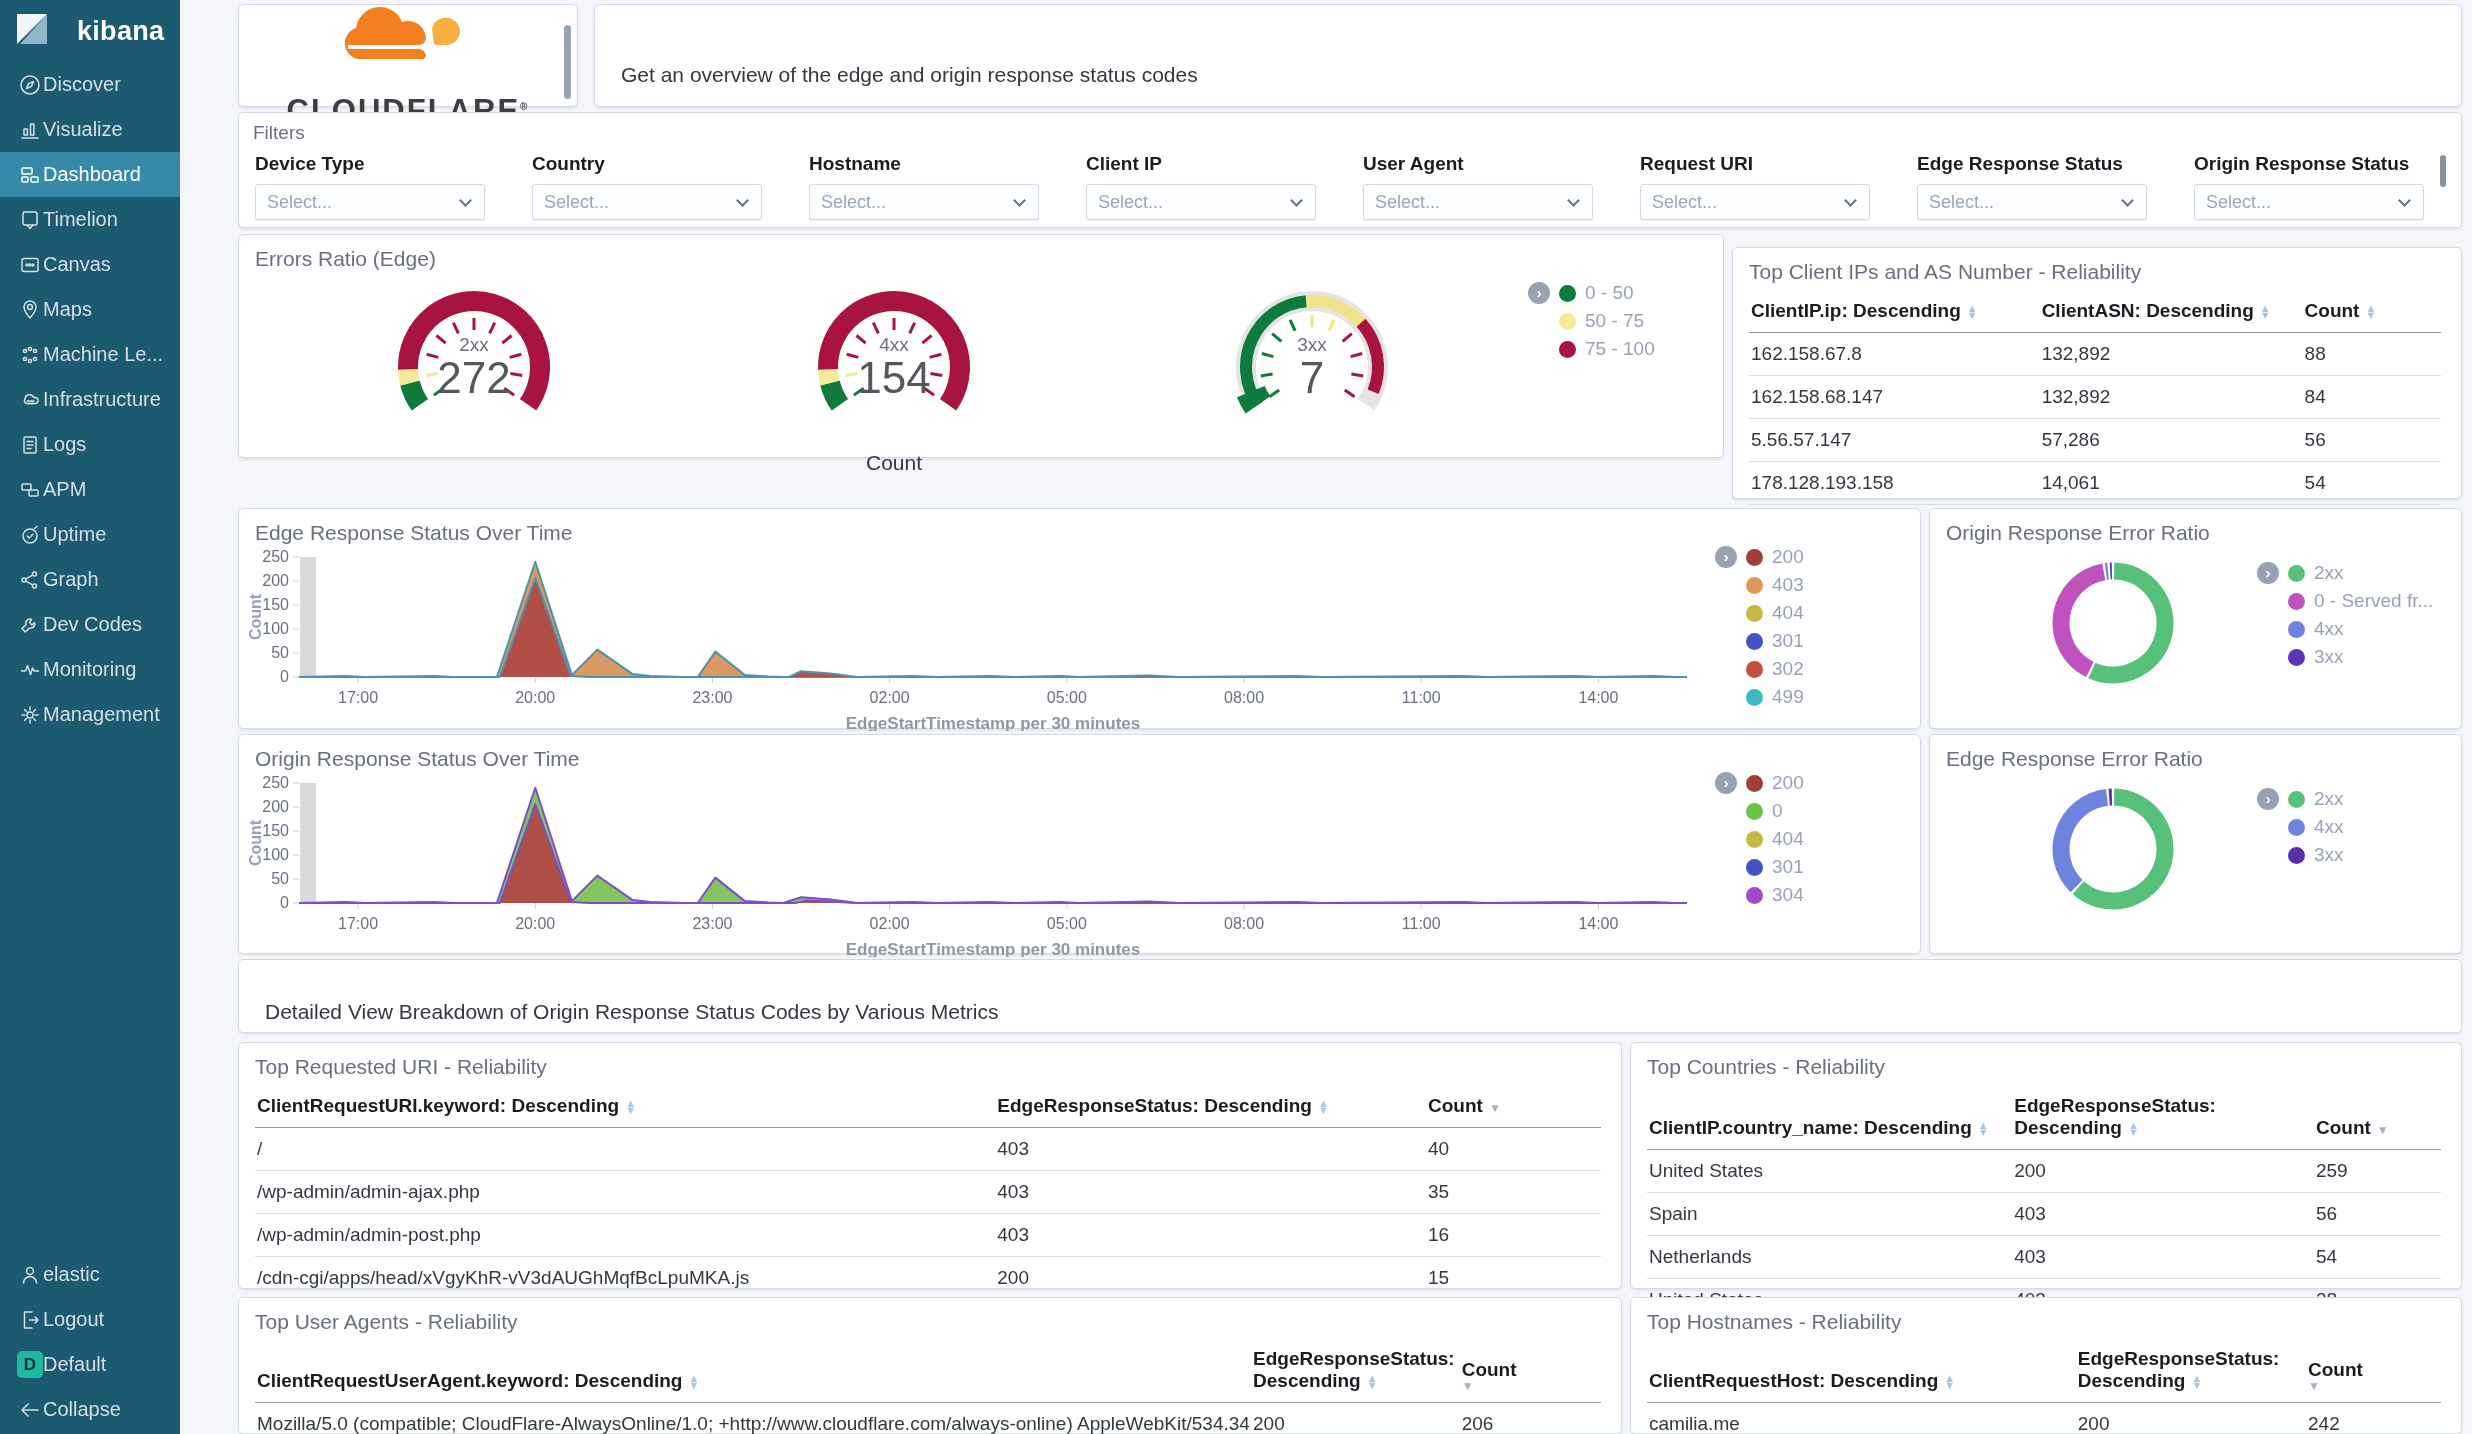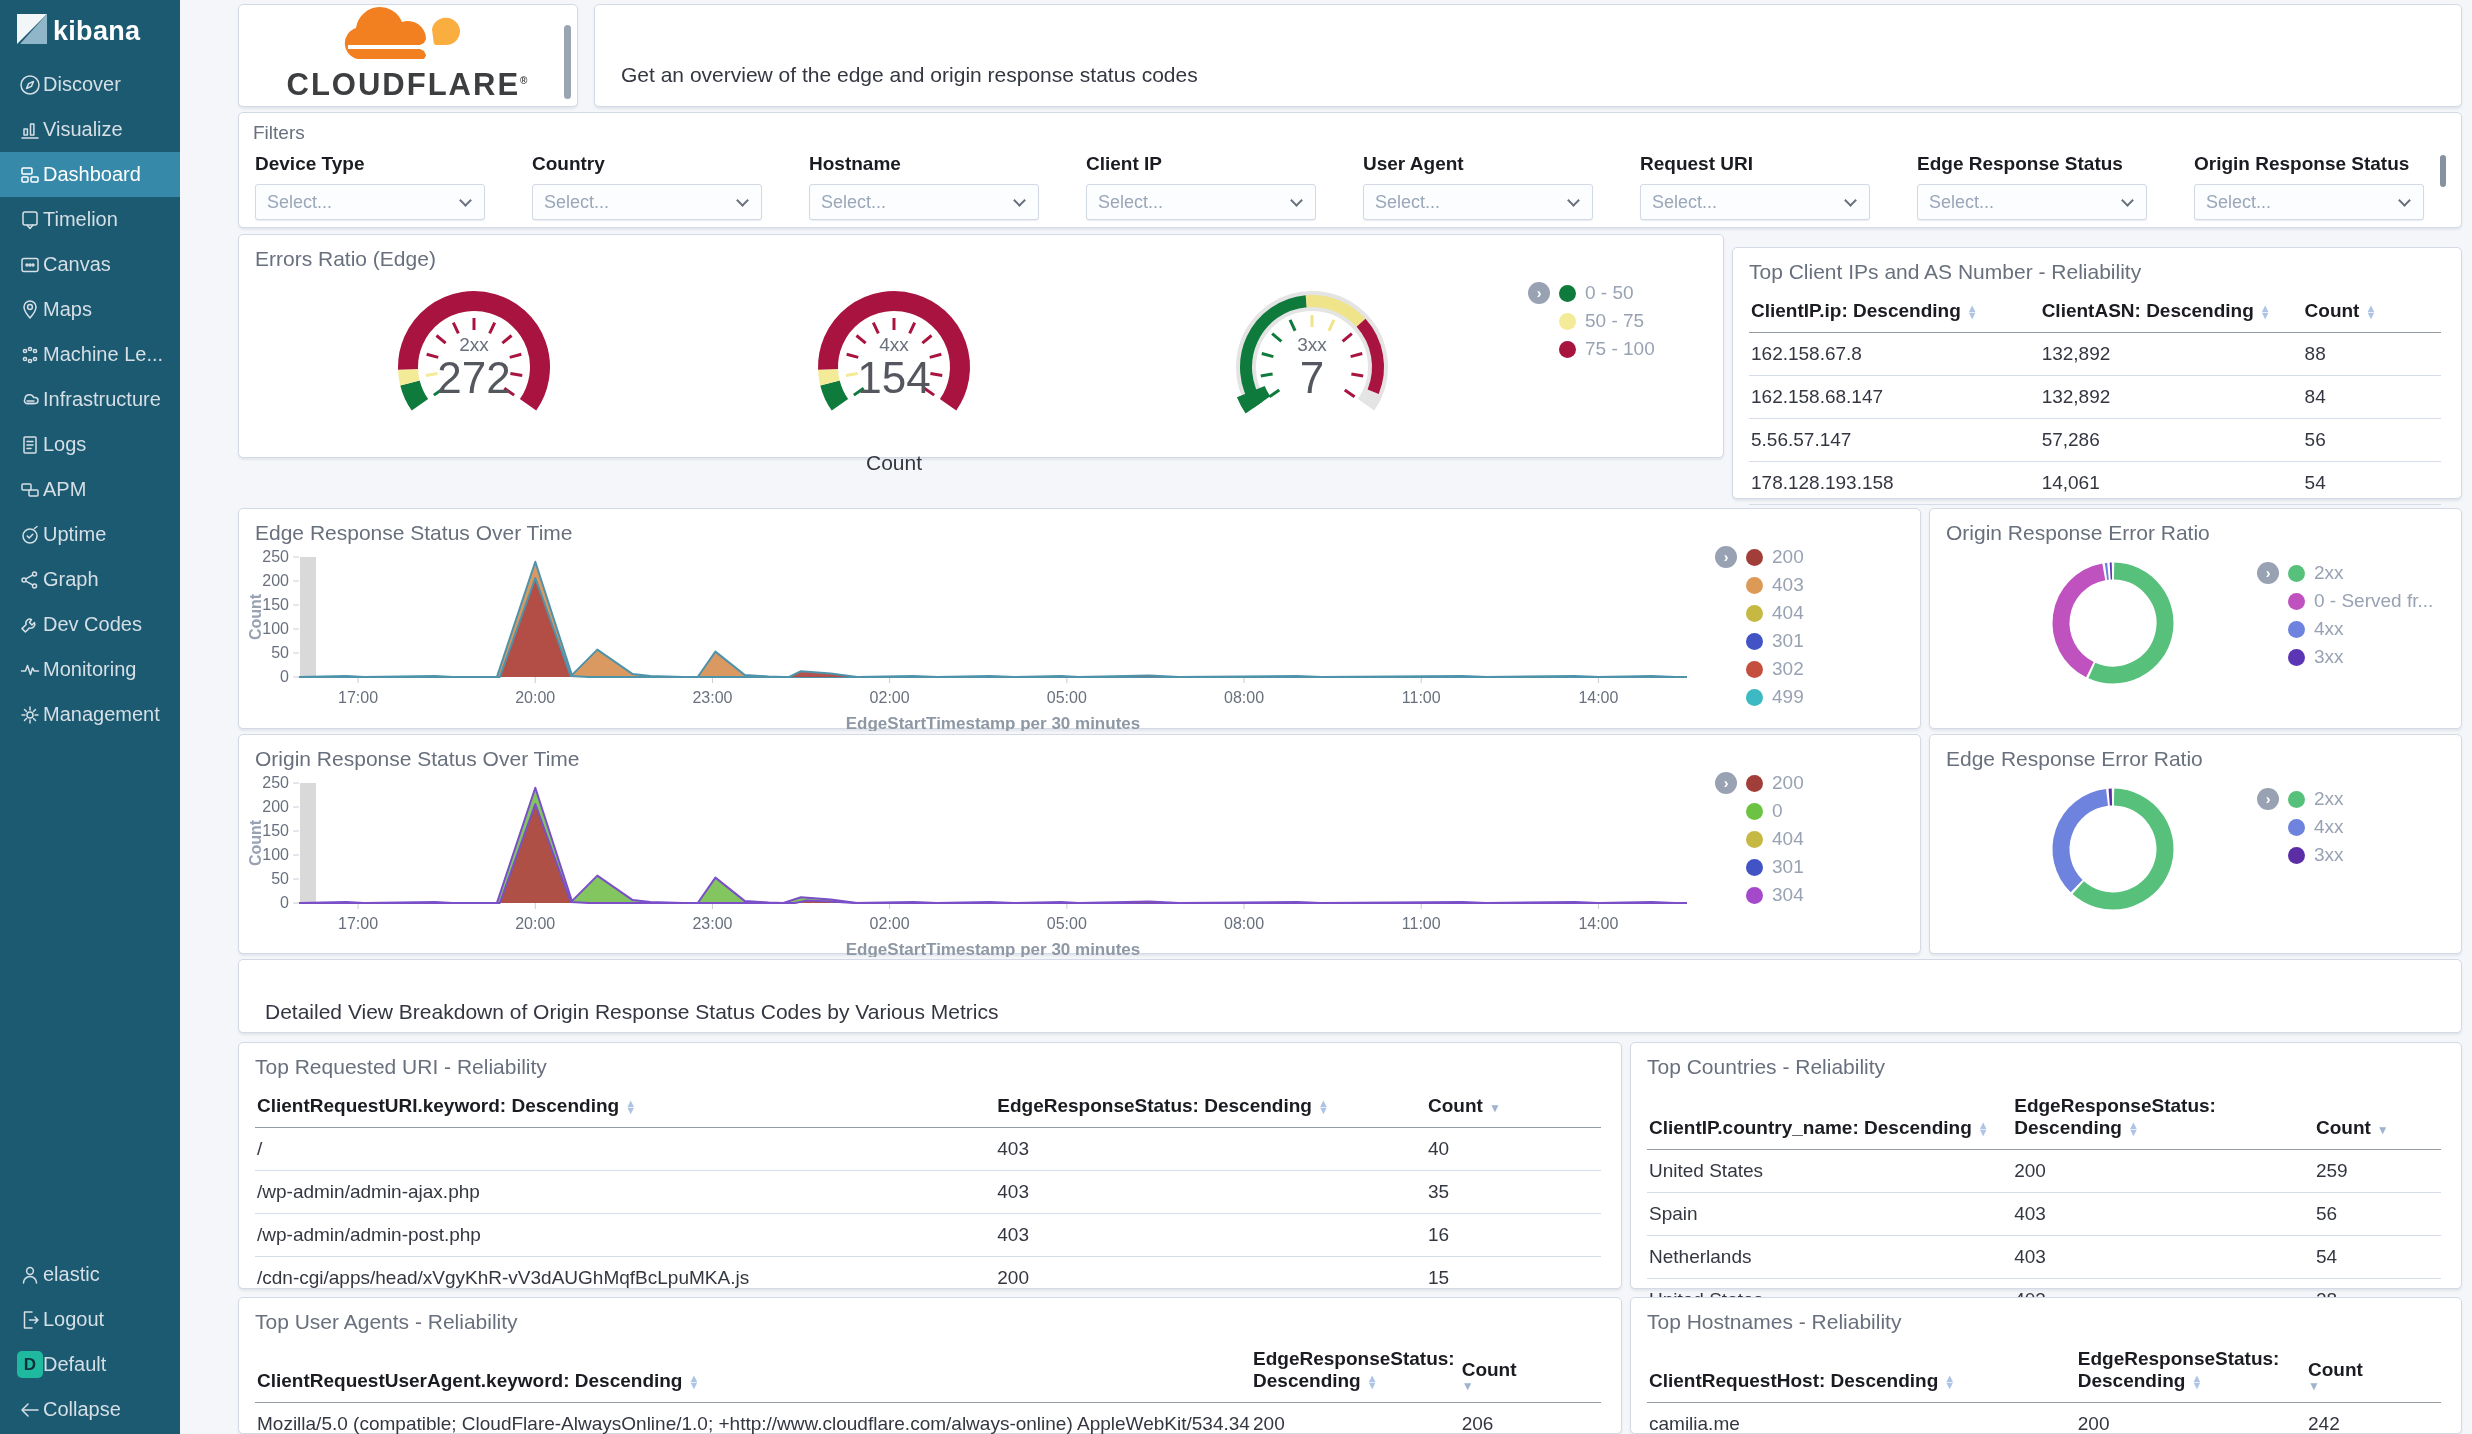--- a/index.html
+++ b/index.html
@@ -2,21 +2,21 @@
 <html><head>
 <meta charset="utf-8">
 <style>
   * { margin:0; padding:0; box-sizing:border-box; }
   html,body { background:#e8ebf0; }
   body { font-family:"Liberation Sans", sans-serif; }
   #page { position:relative; width:2472px; height:1434px; background:#f4f6f9; overflow:hidden; }
 
   
   #sidebar { position:absolute; left:0; top:0; width:180px; height:1434px; background:#1c5a72; z-index:5; }
-  #logo-row { display:flex; align-items:center; height:62px; padding-left:14px; gap:3px; }
+  #logo-row { display:flex; align-items:center; height:62px; padding-left:14px; gap:27px; }
   #logo-row .kname { color:#fff; font-size:27px; font-weight:700; letter-spacing:.3px; }
   .nav-item { display:flex; align-items:center; height:45px; padding-left:17px; gap:0; color:#d5dfe5; font-size:20px; cursor:pointer; }
   .nav-item.active { background:#3789aa; color:#fff; }
   .nav-item .ic { width:26px; height:26px; flex:0 0 26px; display:flex; align-items:center; justify-content:center; }
   #nav-footer { position:absolute; left:0; bottom:0; width:180px; padding-bottom:2px; }
   .dbadge { width:27px; height:27px; border-radius:5px; background:#1fb9a0; color:#0d2f3c; font-weight:700; font-size:17px; display:flex; align-items:center; justify-content:center; }
 
   
   .panel { position:absolute; background:#fff; border:1px solid #d3dae6; border-radius:5px; box-shadow:0 2px 2px rgba(152,162,179,.18); }
   .panel-title { position:absolute; left:16px; top:12px; font-size:21px; color:#69707d; white-space:nowrap; }
@@ -29,21 +29,21 @@
   #p-origin-ratio { left:1929px; top:508px; width:533px; height:221px; }
   #p-origin-time  { left:238px; top:734px;  width:1683px; height:220px; }
   #p-edge-ratio   { left:1929px; top:734px; width:533px; height:220px; }
   #p-markdown  { left:238px; top:959px;  width:2224px; height:74px; }
   #p-top-uri   { left:238px; top:1042px; width:1384px; height:247px; }
   #p-countries { left:1630px; top:1042px; width:832px; height:247px; }
   #p-ua        { left:238px; top:1297px; width:1384px; height:137px; }
   #p-hosts     { left:1630px; top:1297px; width:832px; height:137px; }
 
   
-  #cf-logo-wrap { position:absolute; left:0; top:2px; width:100%; display:flex; flex-direction:column; align-items:center; }
+  #cf-logo-wrap { position:absolute; left:0; top:2px; width:100%; display:flex; flex-direction:column; align-items:center;gap:26px; }
   #cf-word { font-size:31px; font-weight:700; letter-spacing:2px; color:#3d3e40; line-height:1; }
   #cf-word sup { font-size:10px; }
   #p-logo .thumb { position:absolute; right:6px; top:20px; width:7px; height:74px; background:#9aa5b2; border-radius:4px; }
   #dash-title { position:absolute; left:26px; top:16px; font-size:24px; font-weight:700; color:#1a1c21; }
   #dash-sub   { position:absolute; left:26px; top:58px; font-size:21px; color:#343741; }
 
   
   #filters-row { position:absolute; left:16px; top:40px; display:flex; gap:47px; }
   .filter-group { width:230px; }
   .filter-label { font-size:19px; font-weight:700; color:#1a1c21; margin-bottom:9px; }

